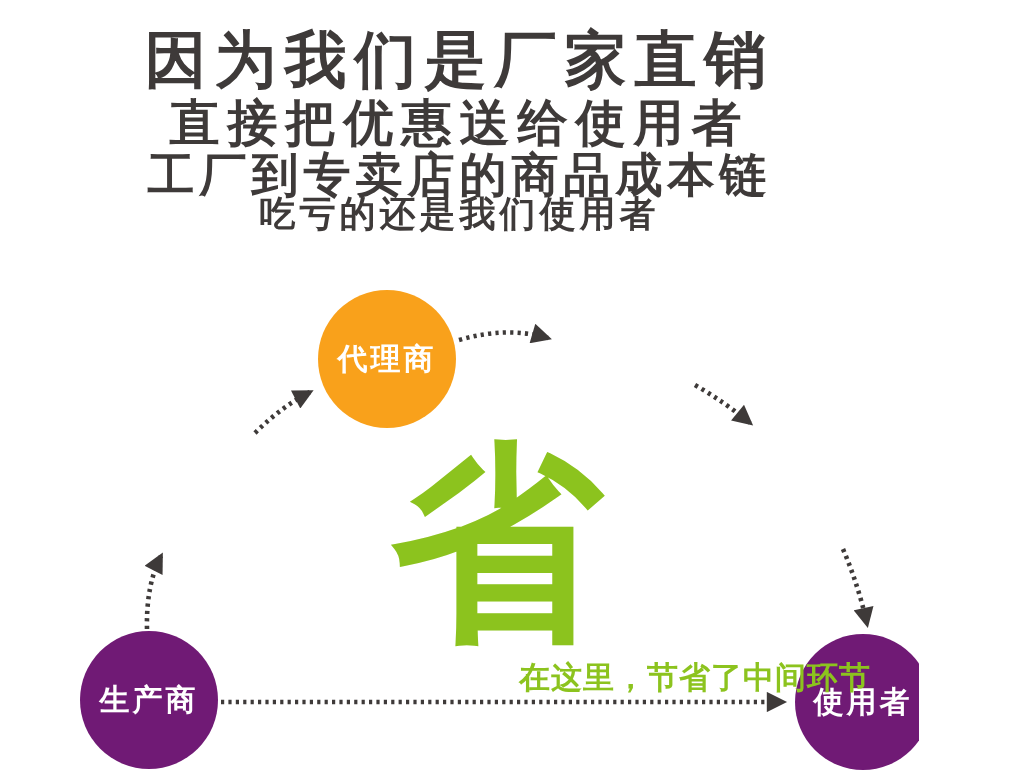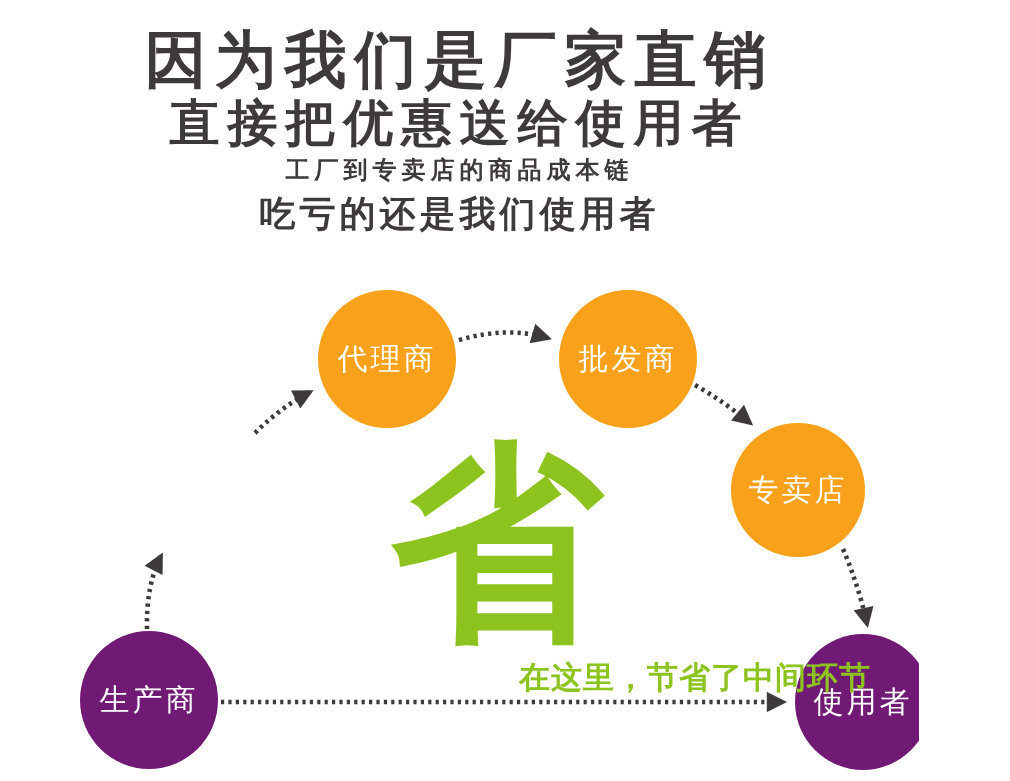--- a/index.html
+++ b/index.html
@@ -9,31 +9,31 @@
     height: 781px;
     background: #ffffff;
     overflow: hidden;
     font-family: "Liberation Sans", "DejaVu Sans", sans-serif;
   }
   
   .hline { position: absolute; left: 0; right: 0; text-align: center;
            color: #3e3a39; font-weight: 700; line-height: 1.1; white-space: nowrap; }
   .hline1 { top: 26px;  font-size: 62px; letter-spacing: 8px; }
   .hline2 { top: 96px;  font-size: 50px; letter-spacing: 8px; }
-  .hline3 { top: 157px; font-size: 24px; letter-spacing: 5px; }
+  .hline3 { top: 149px; font-size: 47px; letter-spacing: 5px; }
   .hline4 { top: 194px; font-size: 36px; letter-spacing: 4px; }
 
   
   .arrows { position: absolute; left: 0; top: 0; z-index: 1; }
   .arrow  { fill: none; stroke: #3e3a39; stroke-width: 4.6; stroke-dasharray: 3.2 4.2; }
 
   
   .node { position: absolute; border-radius: 50%; z-index: 2;
           display: flex; align-items: center; justify-content: center;
-          color: #ffffff; font-weight: 400; font-size: 30px; letter-spacing: 3px;
+          color: #ffffff; font-weight: 700; font-size: 30px; letter-spacing: 3px;
           white-space: nowrap; }
   .node-orange { background: #f9a11b; }
   .node-green  { background: #701a75; }
   .n-producer    { left: 80px;  top: 631px; width: 138px; height: 138px; }
   .n-distributor { left: 145px; top: 421px; width: 134px; height: 134px; }
   .n-agent       { left: 318px; top: 290px; width: 138px; height: 138px; }
   .n-wholesaler  { left: 559px; top: 290px; width: 138px; height: 138px; }
   .n-store       { left: 731px; top: 423px; width: 134px; height: 134px; }
   .n-user        { left: 795px; top: 634px; width: 136px; height: 136px; text-align: right; }
 
@@ -71,26 +71,20 @@
     <path class="arrow" d="M 843 549 Q 859 587 867 624" marker-end="url(#ah)"></path>
     <path class="arrow" d="M 221 702 L 783 702" marker-end="url(#ah)"></path>
   </svg>
 
   <div class="node node-green n-producer">
     <span>生产商</span>
   </div>
   <div class="node node-orange n-agent">
     <span>代理商</span>
   </div>
-  <div class="node node-orange n-wholesaler">
-    <span>批发商</span>
-  </div>
-  <div class="node node-orange n-store">
-    <span>专卖店</span>
-  </div>
   <div class="node node-green n-user">
     <span>使用者</span>
   </div>
 
   <div class="save-char">省</div>
 
   <div class="note note1">在这里，节省了中间环节</div>
 
 </div>
 

